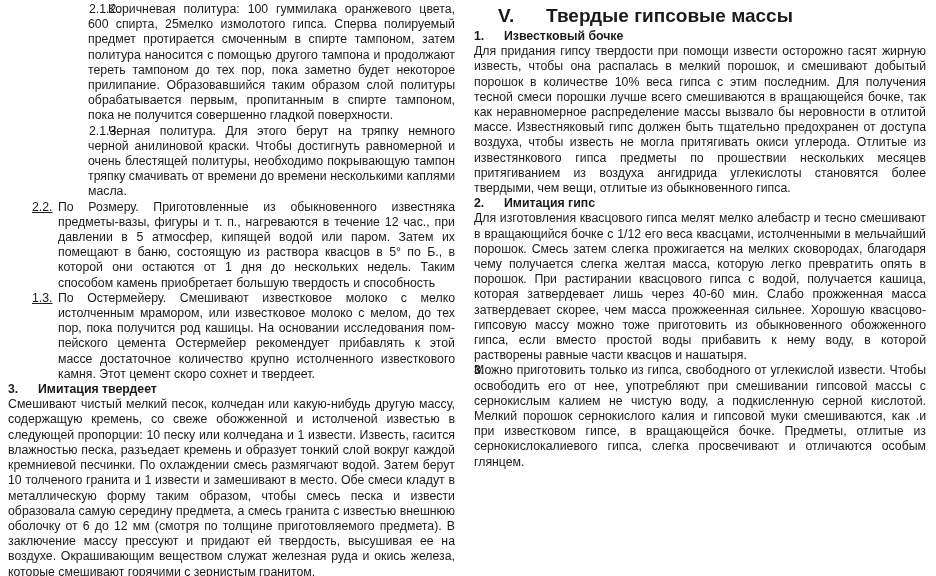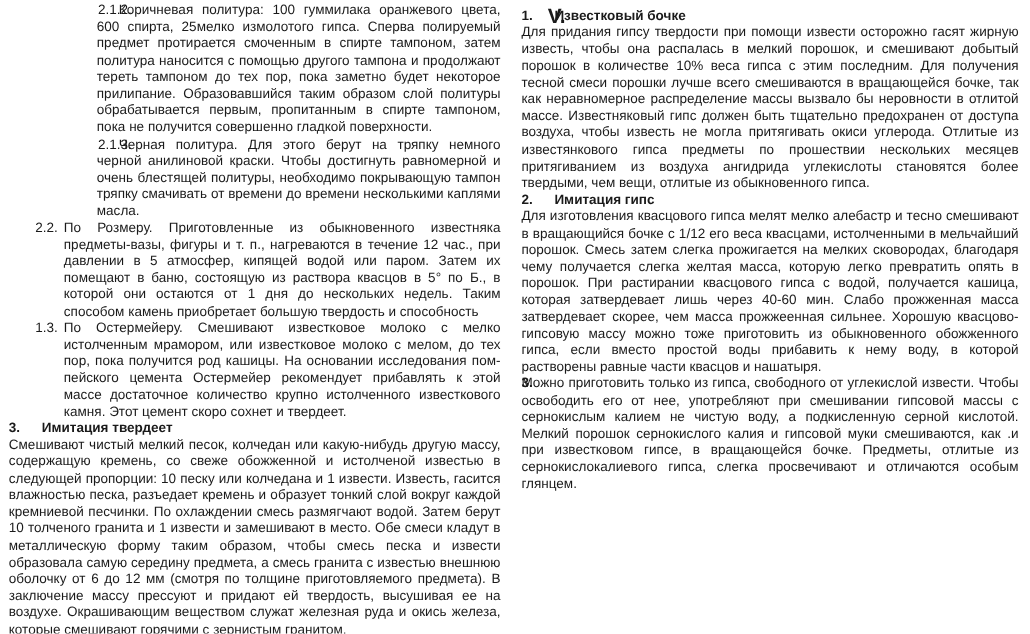--- a/index.html
+++ b/index.html
@@ -8,21 +8,21 @@
     font-family: "Liberation Sans", sans-serif; color: #1a1a1a;
     font-size: 12.3px; line-height: 15.2px;
   }
   .col { position: absolute; top: 0; }
   .col-left { left: 8px; width: 447px; top: 2px; }
   .col-right { left: 474px; width: 452px; top: 5px; }
   .just { text-align: justify; text-align-last: left; }
   .lvl3 { position: relative; padding-left: 80px; }
   .lvl3 .num { position: absolute; left: 48px; top: 0; margin-left: 33px; }
   .lvl2 { position: relative; padding-left: 50px; }
-  .lvl2 .num { position: absolute; left: 24px; top: 0; }
+  .lvl2 .num { position: absolute; left: 24px; top: 0; text-decoration: underline; }
   .h-sec { font-weight: bold; position: relative; padding-left: 30px; }
   .h-sec .num { position: absolute; left: 0; top: 0; }
   .h-chapter { font-weight: bold; font-size: 19px; line-height: 22px; margin-bottom: 2px; position: relative; padding-left: 72px; }
   .h-chapter .num { position: absolute; left: 24px; top: 0; }
   p { margin: 0; }
 </style>
 </head>
 <body>
 
 <div class="col col-left">
@@ -46,20 +46,21 @@
     <span class="num">3.</span>
     <span>Имитация твердеет</span>
   </div>
   <p class="just">Смешивают чистый мелкий песок, колчедан или какую-нибудь другую массу, содержащую кремень, со свеже обожженной и истолченой известью в следующей пропорции: 10 песку или колчедана и 1 извести. Известь, гасится влажностью песка, разъедает кремень и образует тонкий слой вокруг каждой кремниевой песчинки. По охлаждении смесь размягчают водой. Затем берут 10 толченого гранита и 1 извести и замешивают в место. Обе смеси кладут в металлическую форму таким образом, чтобы смесь песка и извести образовала самую середину предмета, а смесь гранита с известью внешнюю оболочку от 6 до 12 мм (смотря по толщине приготовляемого предмета). В заключение массу прессуют и придают ей твердость, высушивая ее на воздухе. Окрашивающим веществом служат железная руда и окись железа, которые смешивают горячими с зернистым гранитом.</p>
 
 </div>
 
 <div class="col col-right">
   <div class="h-chapter">
     <span class="num">V.</span>
+    <span>Твердые гипсовые массы</span>
   </div>
 
   <div class="h-sec">
     <span class="num">1.</span>
     <span>Известковый бочке</span>
   </div>
   <p class="just">Для придания гипсу твердости при помощи извести осторожно гасят жирную известь, чтобы она распалась в мелкий порошок, и смешивают добытый порошок в количестве 10% веса гипса с этим последним. Для получения тесной смеси порошки лучше всего смешиваются в вращающейся бочке, так как неравномерное распределение массы вызвало бы неровности в отлитой массе. Известняковый гипс должен быть тщательно предохранен от доступа воздуха, чтобы известь не могла притягивать окиси углерода. Отлитые из известянкового гипса предметы по прошествии нескольких месяцев притягиванием из воздуха ангидрида углекислоты становятся более твердыми, чем вещи, отлитые из обыкновенного гипса.</p>
 
   <div class="h-sec">
     <span class="num">2.</span>

